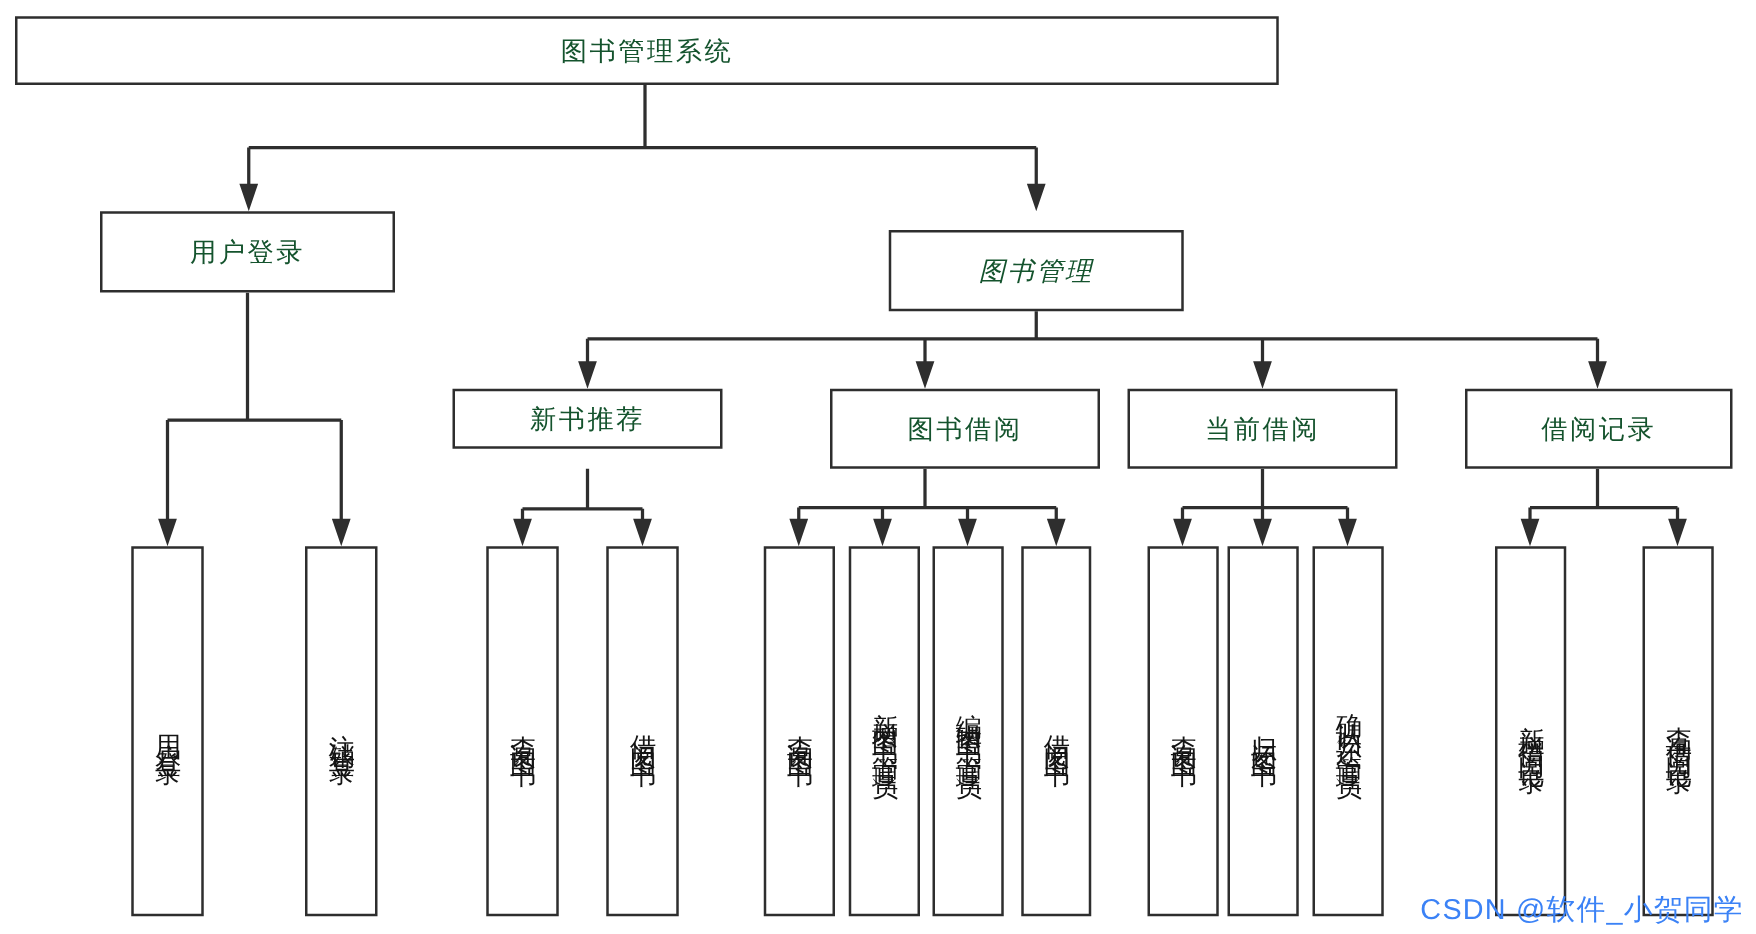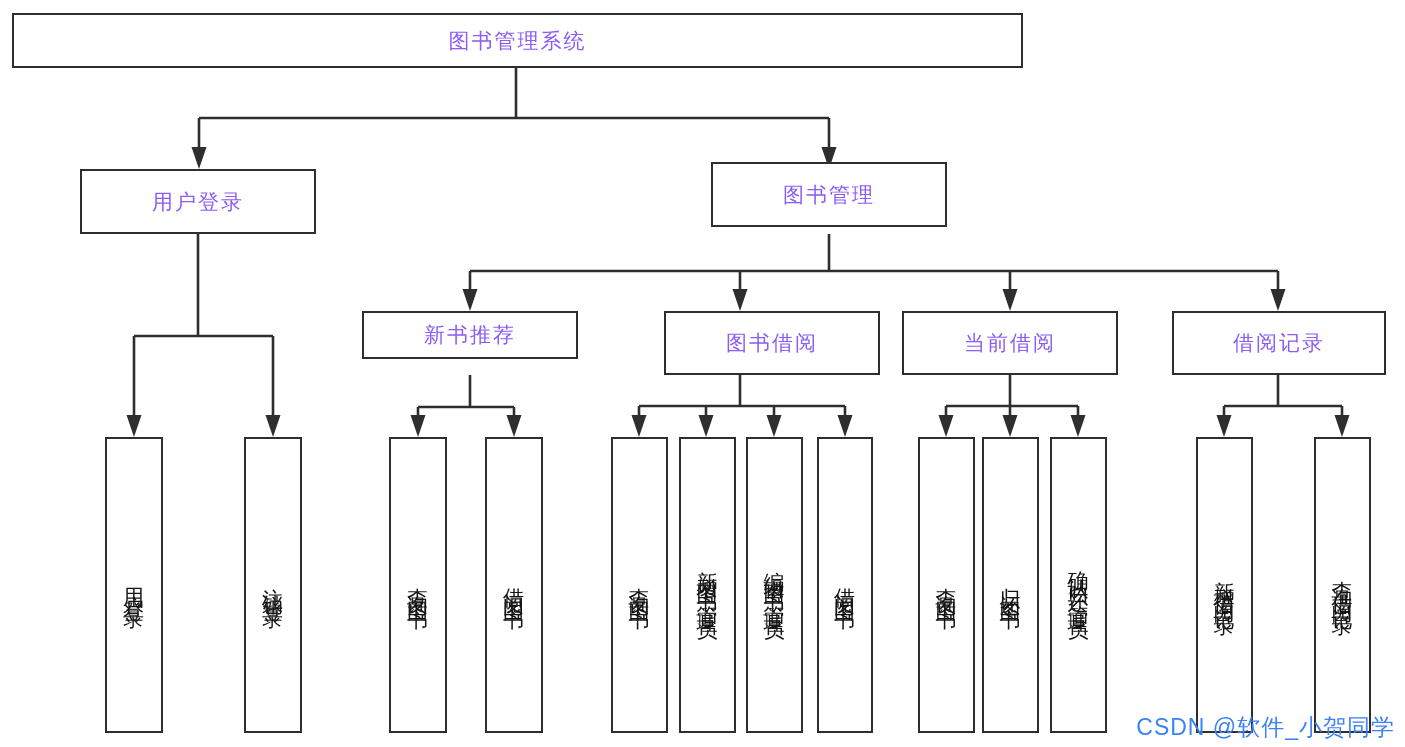--- a/index.html
+++ b/index.html
@@ -11,21 +11,21 @@
     font-family:"Liberation Sans","DejaVu Sans",sans-serif;
     overflow:hidden;
   }
   .stage svg{position:absolute;left:0;top:0;}
   .hbox{
     position:absolute;
     box-sizing:border-box;
     border:2.5px solid #2e2e2e;
     background:#ffffff;
     display:flex;align-items:center;justify-content:center;
-    font-size:21px;color:#8b5cf6;letter-spacing:2px;
+    font-size:21px;color:#14532d;letter-spacing:2px;
   }
   .leaf{
     position:absolute;
     top:437px;height:296px;
     box-sizing:border-box;
     border:2.5px solid #2e2e2e;
     background:#ffffff;
     display:flex;align-items:center;justify-content:center;
   }
   .leaf span{
@@ -80,21 +80,21 @@
       M1334.5,415 L1349.5,415 L1342,437 Z"></path>
   </svg>
 
   <div class="hbox" style="left:12px;top:13px;width:1011px;height:55px;">
     <span>图书管理系统</span>
   </div>
 
   <div class="hbox" style="left:80px;top:169px;width:236px;height:65px;">
     <span>用户登录</span>
   </div>
-  <div class="hbox" style="left:711px;top:162px;width:236px;height:65px;">
+  <div class="hbox" style="left:711px;top:184px;width:236px;height:65px;font-style:italic;">
     <span>图书管理</span>
   </div>
 
   <div class="hbox" style="left:362px;top:311px;width:216px;height:48px;">
     <span>新书推荐</span>
   </div>
   <div class="hbox" style="left:632px;top:311px;width:216px;height:64px;margin-left:32px;">
     <span>图书借阅</span>
   </div>
   <div class="hbox" style="left:902px;top:311px;width:216px;height:64px;justify-content:center;">

